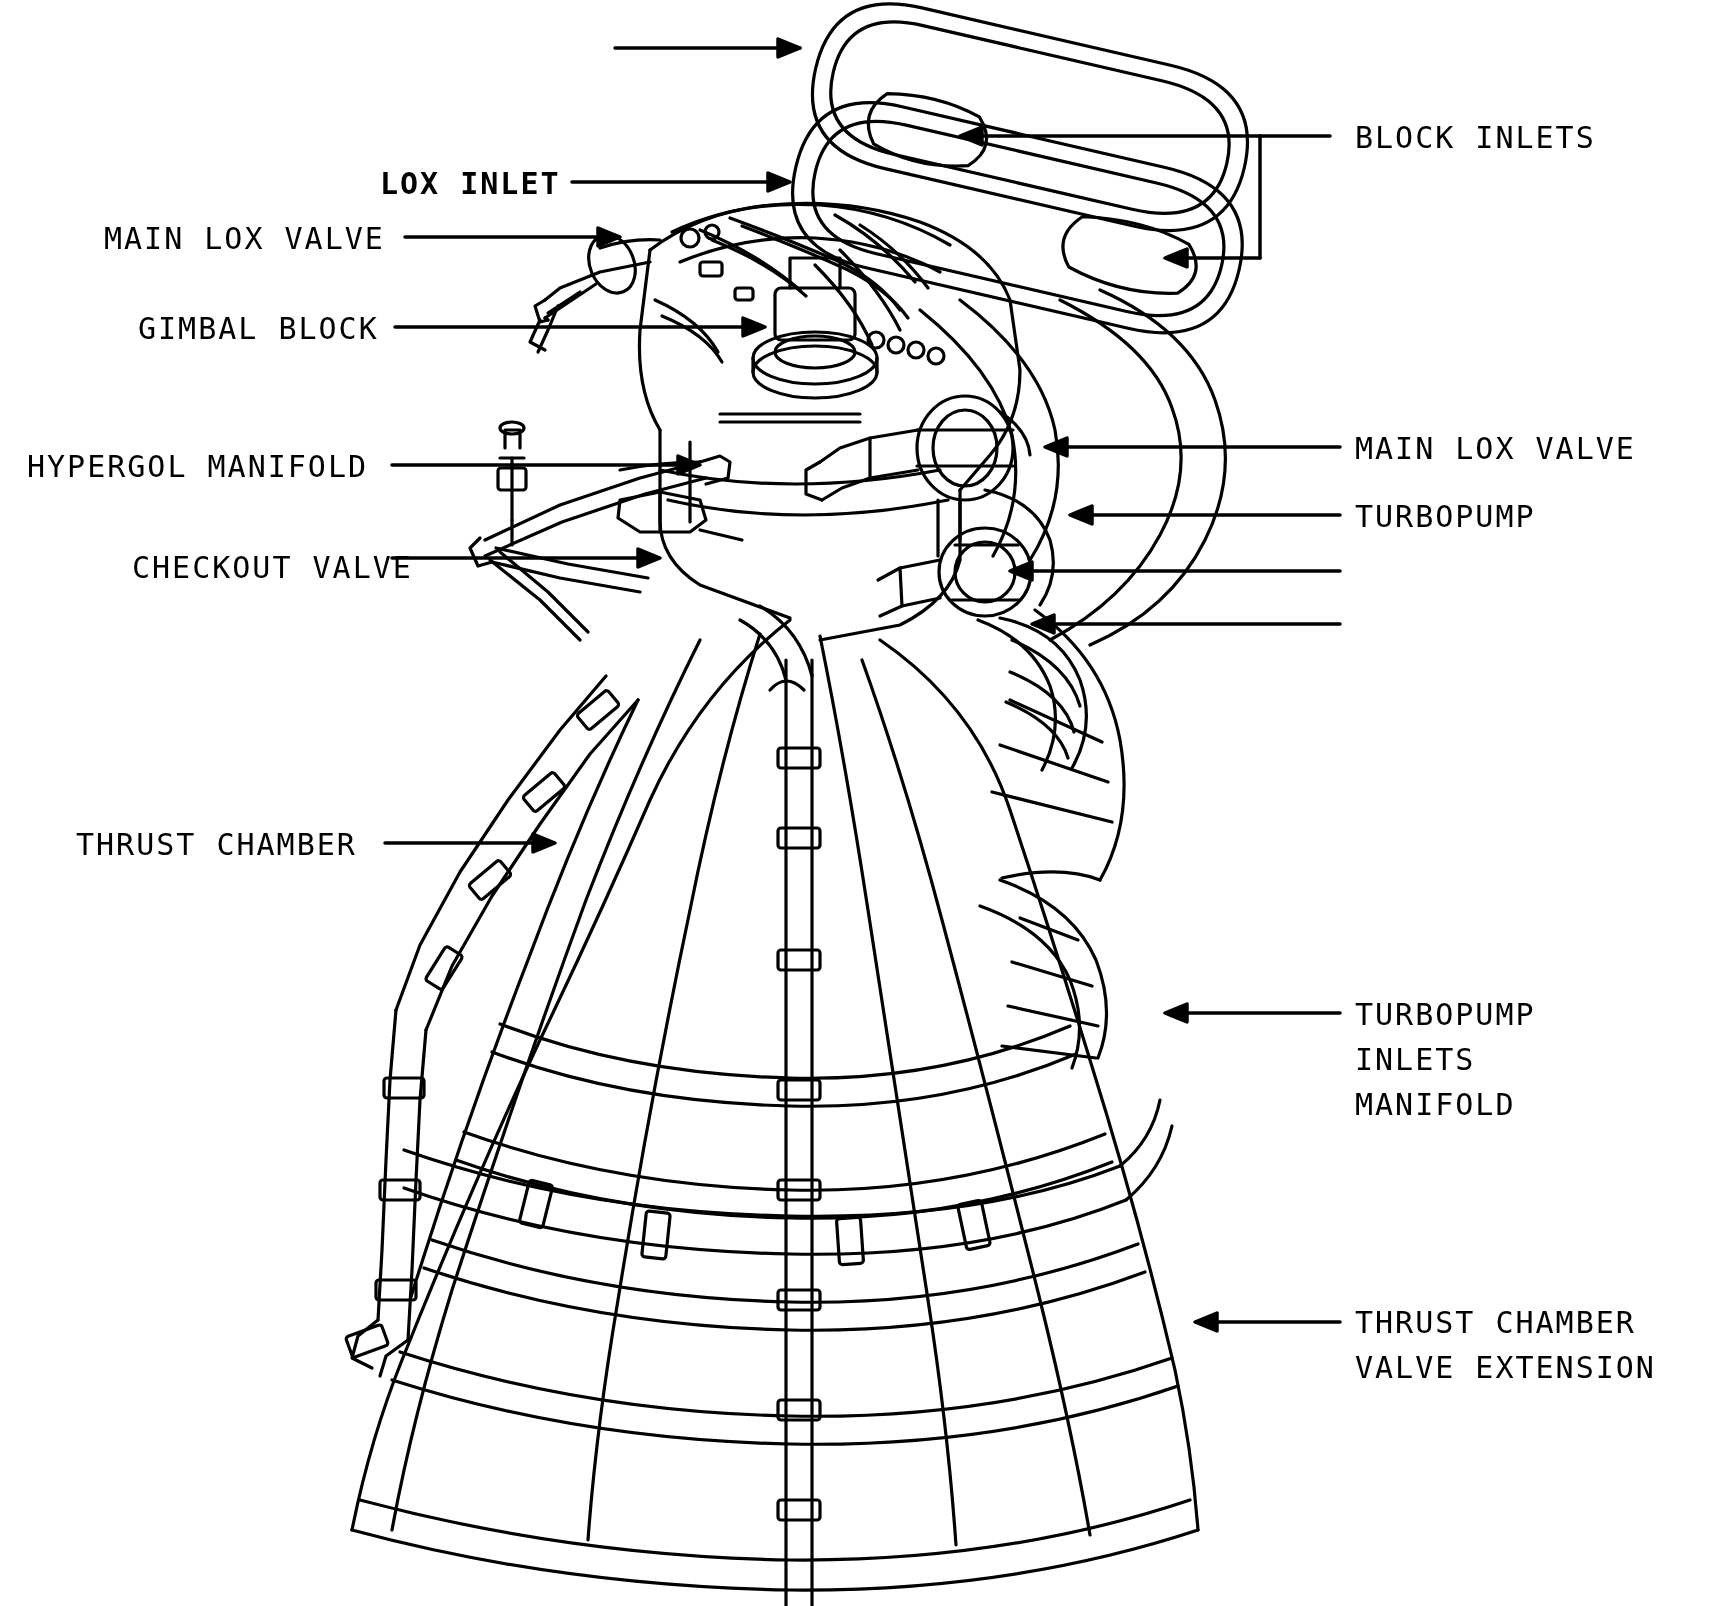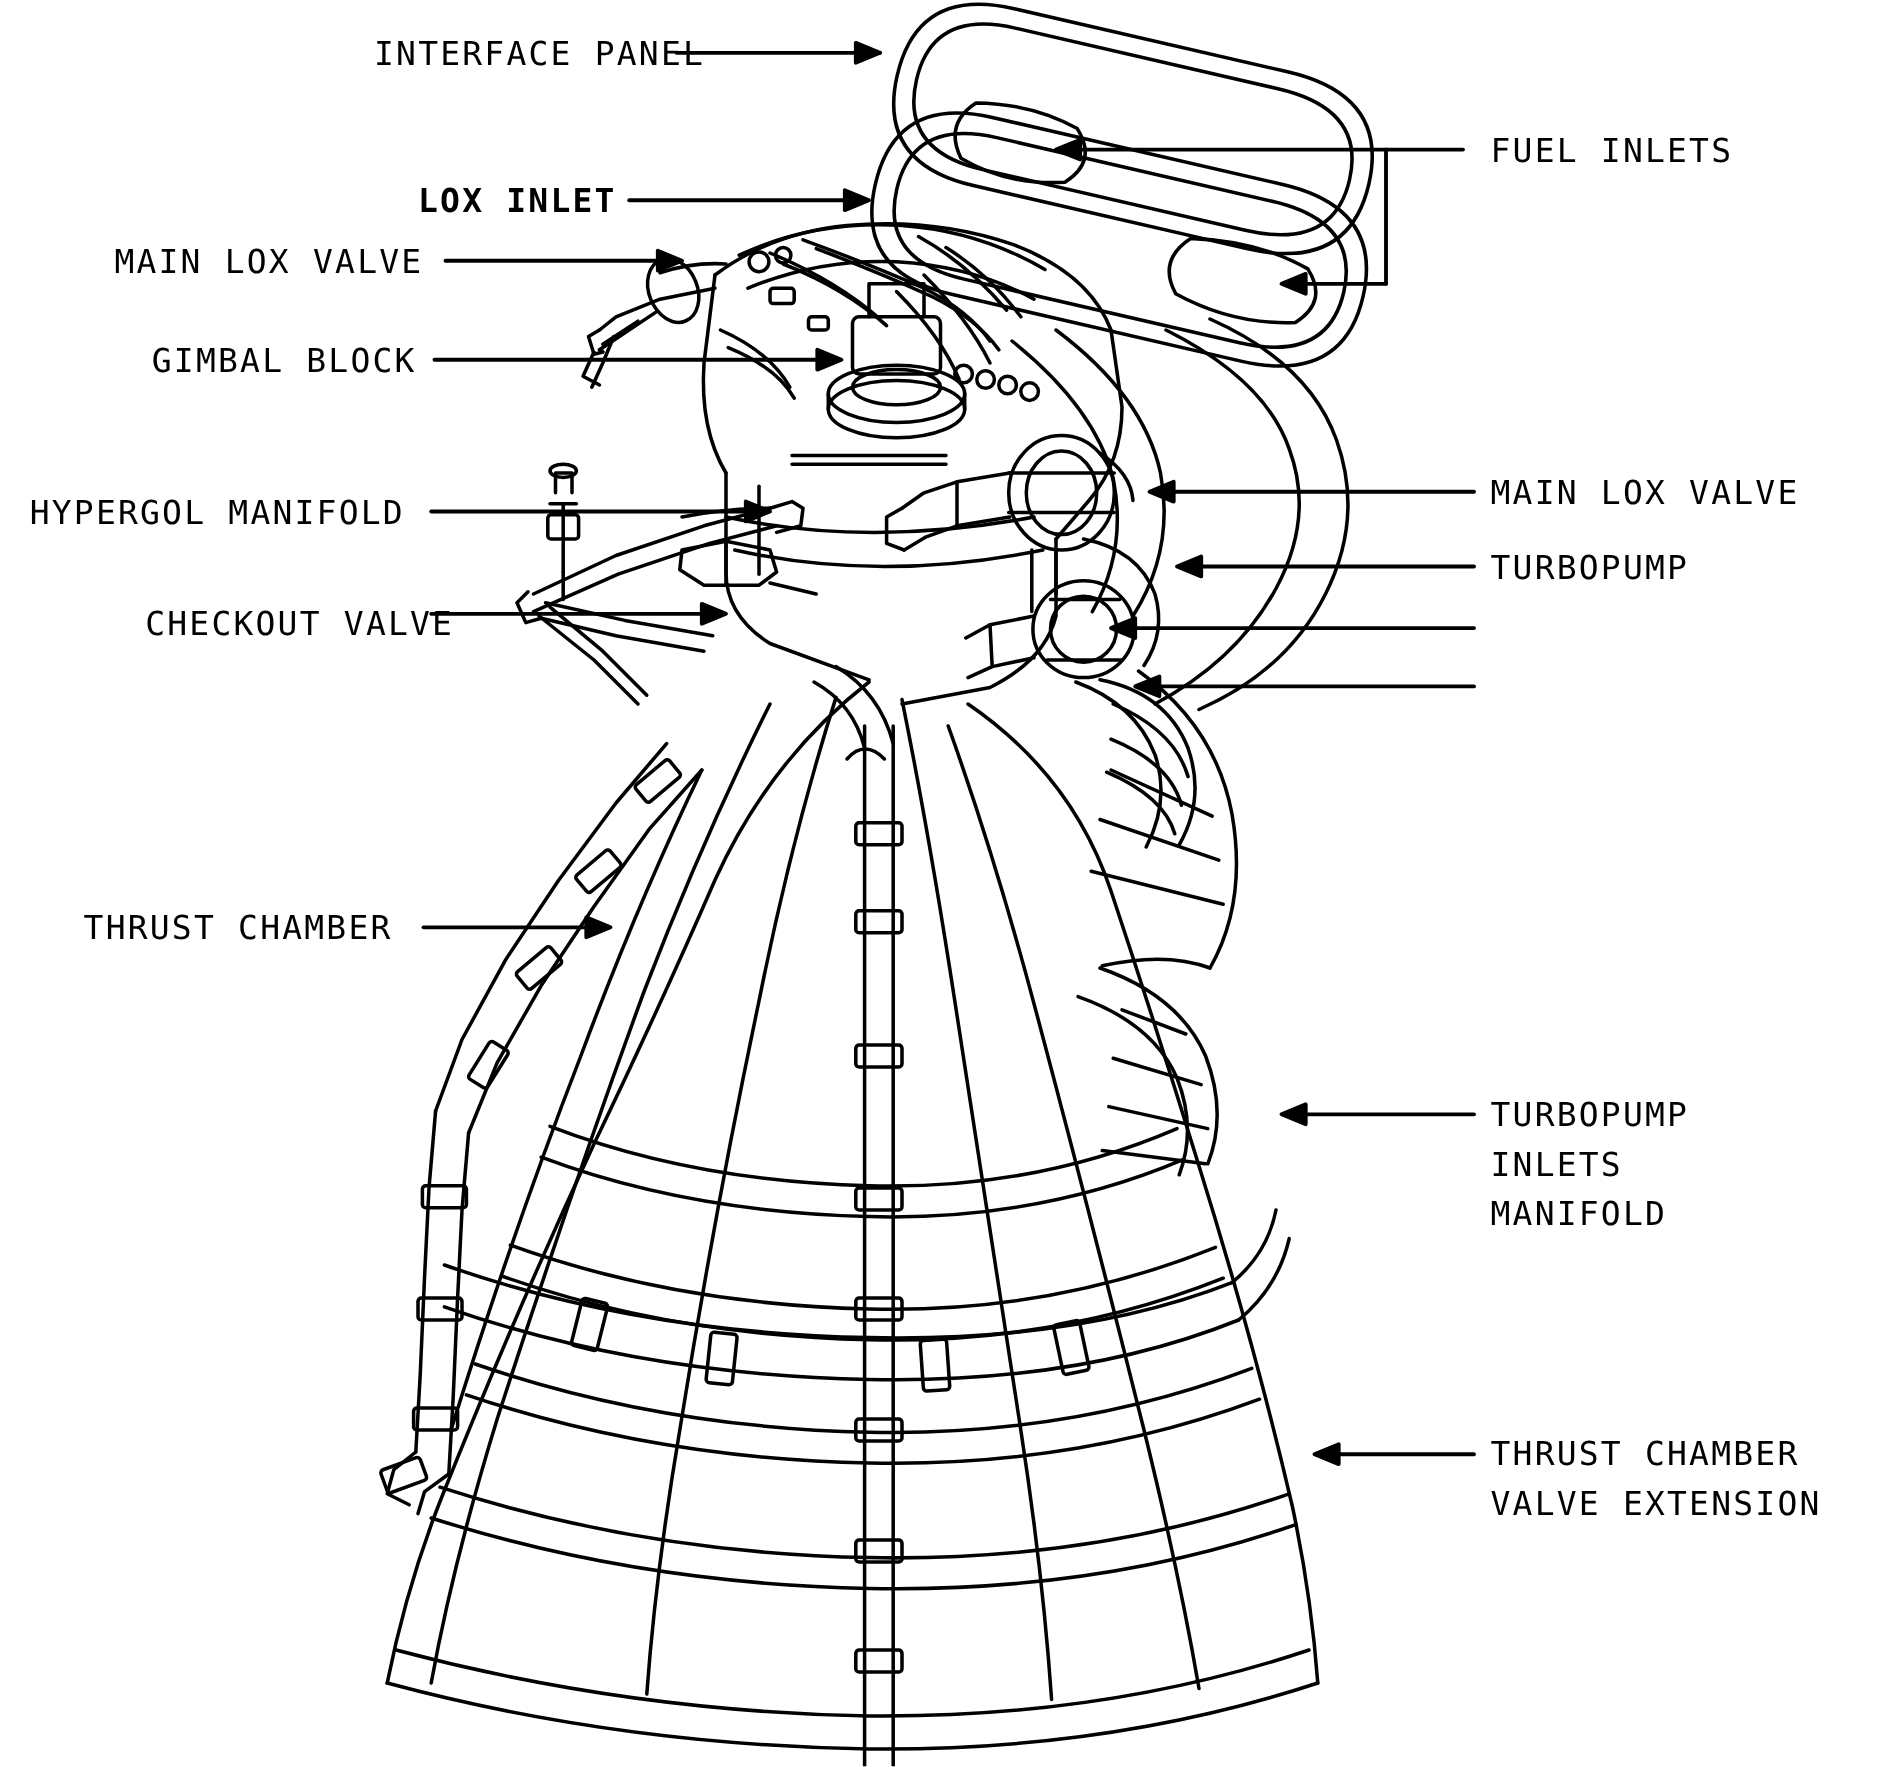--- a/index.html
+++ b/index.html
@@ -308,23 +308,22 @@
           <rect x="838" y="1218" width="24" height="46" rx="3" transform="rotate(-4 850 1241)"></rect>
           <rect x="962" y="1202" width="24" height="46" rx="3" transform="rotate(-12 974 1225)"></rect>
         </g>
 
         <path d="M 1120,1166 Q 1152,1140 1160,1100"></path>
         <path d="M 1126,1200 Q 1162,1170 1172,1126"></path>
       </g>
     </g>
   </svg>
 
-  <div class="callout-label left" style="left:340px; top:30px;">INTERFACE PANEL</div>
-
-  <div class="callout-label right" style="left:1355px; top:118px;">FUEL INLETS</div>
+
+  <div class="callout-label right" style="left:1355px; top:118px;">BLOCK INLETS</div>
 
   <div class="callout-label left" style="left:380px; top:164px;font-weight:bold;">LOX INLET</div>
 
   <div class="callout-label left" style="left:104px; top:219px;">MAIN LOX VALVE</div>
 
   <div class="callout-label left" style="left:138px; top:309px;">GIMBAL BLOCK</div>
 
   <div class="callout-label left" style="left:27px; top:447px;">HYPERGOL MANIFOLD</div>
 
   <div class="callout-label left" style="left:100px; top:548px;margin-left:32px;">CHECKOUT VALVE</div>

